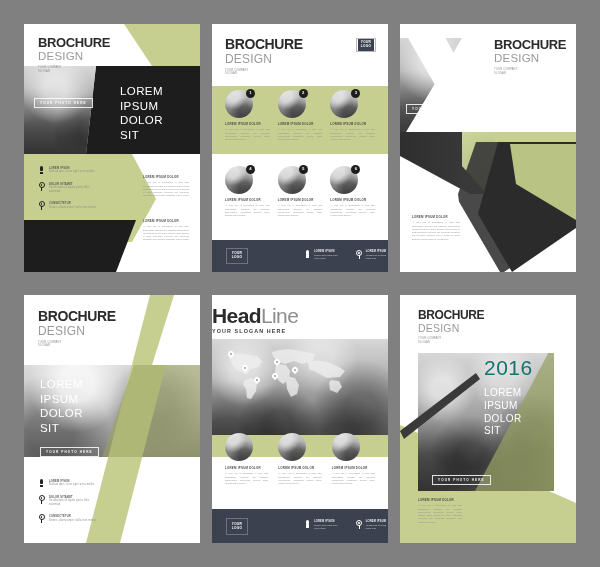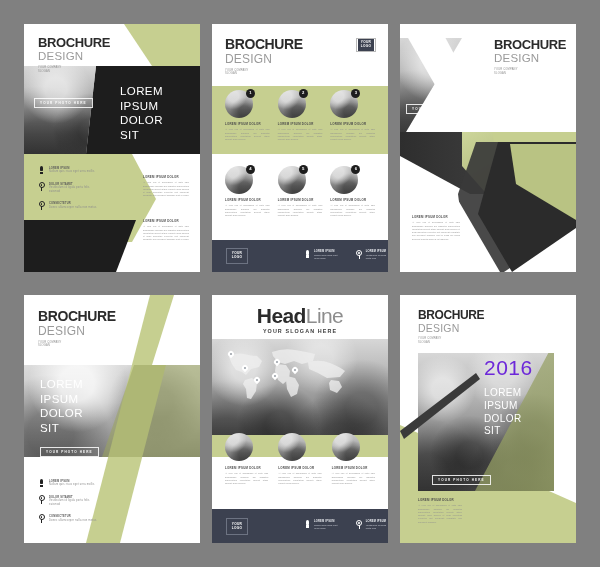--- a/index.html
+++ b/index.html
@@ -444,21 +444,21 @@
           </span>
         </div>
       </div>
     </div>
 
     <div class="card">
       <div class="photo" style="position:absolute;left:0;top:44px;width:176px;height:116px"></div>
       <div style="position:absolute;left:0;top:140px;width:176px;height:22px;background:#c6cf90"></div>
       <div class="footer-dark" style="position:absolute;left:0;bottom:0;width:176px;height:34px"></div>
 
-      <div style="position:absolute;left:0;top:10px;width:176px;text-align:center">
+      <div style="position:absolute;left:0;top:10px;width:176px;">
         <span class="brochure-word" style="font-size:21px;letter-spacing:-0.6px">Head</span><span class="design-word" style="font-size:21px;letter-spacing:-0.6px;color:#8d8d8d">Line</span>
         <div style="font-size:5.4px;font-weight:bold;color:#3c3c3c;letter-spacing:1.1px;margin-top:1px">YOUR SLOGAN HERE</div>
       </div>
 
       <svg width="130" height="56" viewBox="0 0 260 112" style="position:absolute;left:12px;top:52px;opacity:0.78">
         <g fill="#efefef">
           <path d="M10 20 q14-10 30-6 t26 4 l10 10 -6 12 -16 4 -10 12 -8-6 -12-4 -8-12z"></path>
           <path d="M42 66 l14-4 10 8 -2 18 -10 16 -8-2 -2-18 -6-10z"></path>
           <path d="M96 10 q22-8 46-4 t40 8 l-4 14 -22 6 -16-6 -18 6 -14-4 -10-12z"></path>
           <path d="M104 34 l20 2 8 12 -2 16 -12 10 -10-8 -6-18z"></path>
@@ -526,21 +526,21 @@
         <polygon points="0,136 76,78 80,84 4,144" fill="#3a3a3a"></polygon>
       </svg>
 
       <div style="position:absolute;left:18px;top:14px">
         <div class="brochure-word" style="font-size:12px">BROCHURE</div>
         <div class="design-word" style="font-size:10.5px;margin-top:1.5px">DESIGN</div>
         <div class="tinyline" style="margin-top:4px">YOUR COMPANY</div>
         <div class="tinyline">SLOGAN</div>
       </div>
 
-      <div style="position:absolute;left:84px;top:62px;color:#6d28d9;font-size:21px;font-weight:300;letter-spacing:0.5px;line-height:1">2016</div>
+      <div style="position:absolute;left:84px;top:62px;color:#0f766e;font-size:21px;font-weight:300;letter-spacing:0.5px;line-height:1">2016</div>
 
       <div class="lorem-big" style="position:absolute;left:84px;top:92px;font-size:10px">
         <div>LOREM</div>
         <div>IPSUM</div>
         <div>DOLOR</div>
         <div>SIT</div>
       </div>
 
       <div style="position:absolute;left:32px;top:172px">
         <span class="photo-tag">YOUR PHOTO HERE</span>

